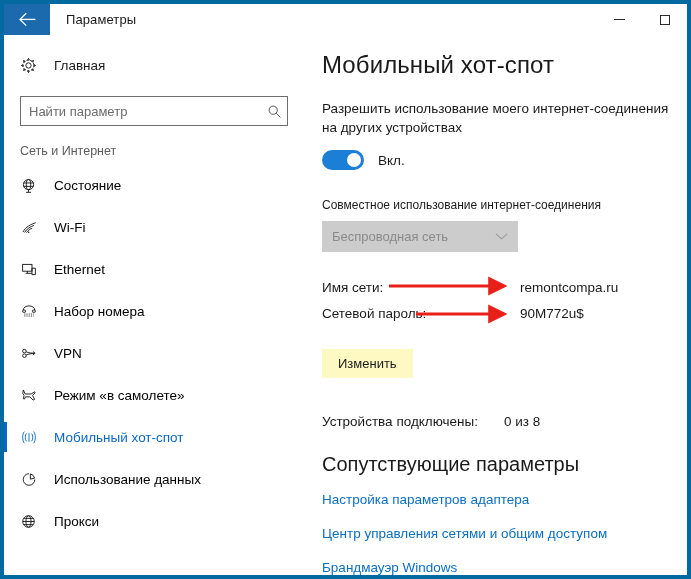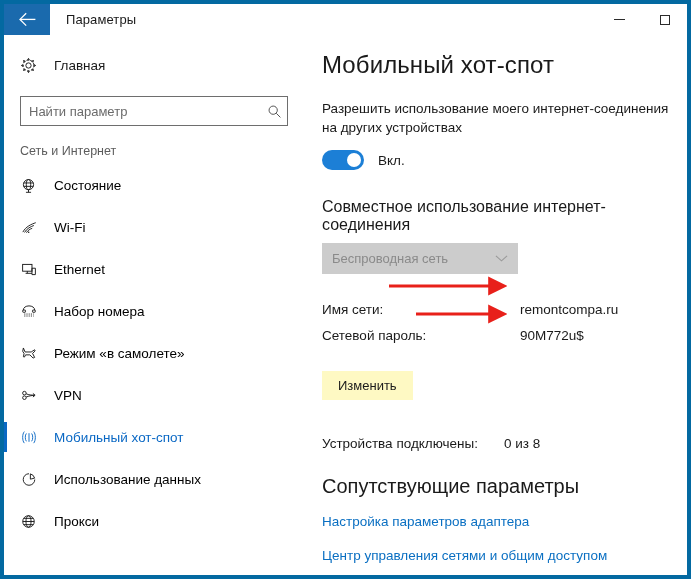--- a/index.html
+++ b/index.html
@@ -204,21 +204,21 @@
     border-radius: 50%;
     background: #ffffff;
   }
   .toggle-label {
     margin-left: 14px;
     font-size: 13.5px;
     color: #1a1a1a;
   }
 
   .field-label {
-    font-size: 16px;
+    font-size: 12px;
     color: #1a1a1a;
     margin-bottom: 9px;
   }
 
   .dropdown {
     width: 196px;
     height: 31px;
     background: #cccccc;
     display: flex;
     align-items: center;
@@ -413,41 +413,41 @@
               <path d="M4.4 15.3 H15.6" stroke-dasharray="1.3 1.3"></path>
             </g>
           </svg>
         </span>
         <span class="lbl">Набор номера</span>
       </div>
 
       <div class="nav-item">
         <span class="ico">
           <svg width="18" height="17" viewBox="0 0 20 20" aria-hidden="true">
-            <g fill="none" stroke="currentColor" stroke-width="1.1" stroke-linejoin="round">
-              <path d="M3.4 3.5 L5.4 8.2 L12.6 8.2 L16.6 5.6 L17.2 7.0 L14.2 9.9 L16.6 14.6 L14.8 15.4 L11.0 11.6 L6.0 11.6 L4.6 14.2 L3.4 13.8 L4.2 10.0 L2.6 7.4 Z"></path>
-            </g>
-          </svg>
-        </span>
-        <span class="lbl">Режим «в самолете»</span>
-      </div>
-
-      <div class="nav-item">
-        <span class="ico">
-          <svg width="18" height="17" viewBox="0 0 20 20" aria-hidden="true">
             <g fill="none" stroke="currentColor" stroke-width="1.1">
               <circle cx="4.6" cy="7.2" r="2.1"></circle>
               <circle cx="4.6" cy="12.6" r="2.1"></circle>
               <path d="M6.6 8 C10 9.4, 12.5 9.6, 16.5 9.6"></path>
               <path d="M6.6 11.8 C10 10.6, 12.5 10, 16.5 9.8"></path>
               <path d="M14.6 7.6 L17.2 9.7 L14.6 11.8"></path>
             </g>
           </svg>
         </span>
         <span class="lbl">VPN</span>
+      </div>
+
+      <div class="nav-item">
+        <span class="ico">
+          <svg width="18" height="17" viewBox="0 0 20 20" aria-hidden="true">
+            <g fill="none" stroke="currentColor" stroke-width="1.1" stroke-linejoin="round">
+              <path d="M3.4 3.5 L5.4 8.2 L12.6 8.2 L16.6 5.6 L17.2 7.0 L14.2 9.9 L16.6 14.6 L14.8 15.4 L11.0 11.6 L6.0 11.6 L4.6 14.2 L3.4 13.8 L4.2 10.0 L2.6 7.4 Z"></path>
+            </g>
+          </svg>
+        </span>
+        <span class="lbl">Режим «в самолете»</span>
       </div>
 
       <div class="nav-item selected">
         <span class="ico">
           <svg width="18" height="17" viewBox="0 0 20 20" aria-hidden="true">
             <g fill="none" stroke="currentColor" stroke-width="1.1" stroke-linecap="round">
               <path d="M10 5.4 V14.6"></path>
               <path d="M6.6 5.6 C5.2 7.0, 5.2 12.6, 6.6 14.1"></path>
               <path d="M13.4 5.6 C14.8 7.0, 14.8 12.6, 13.4 14.1"></path>
               <path d="M4.2 3.4 C1.9 5.8, 1.9 13.9, 4.2 16.3"></path>

